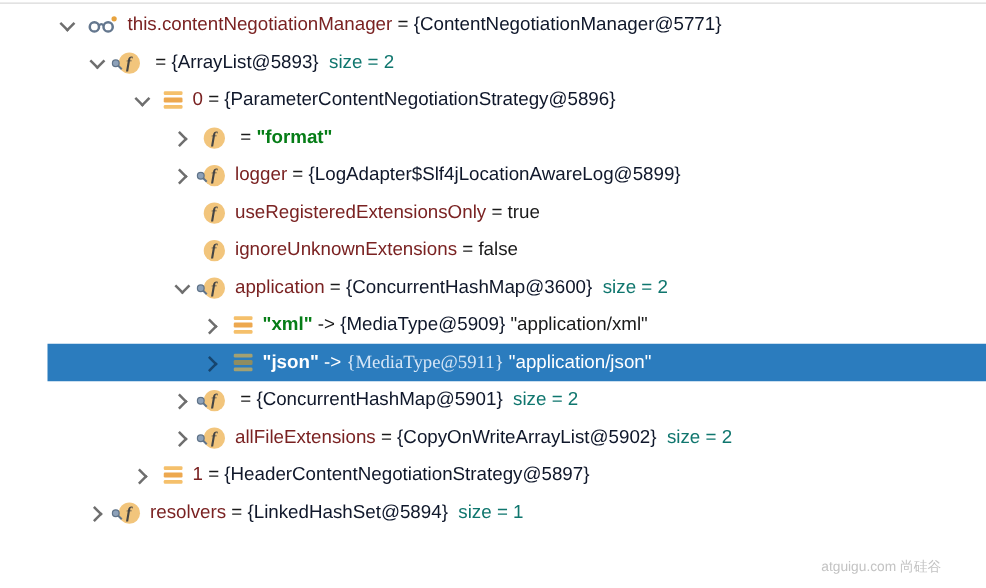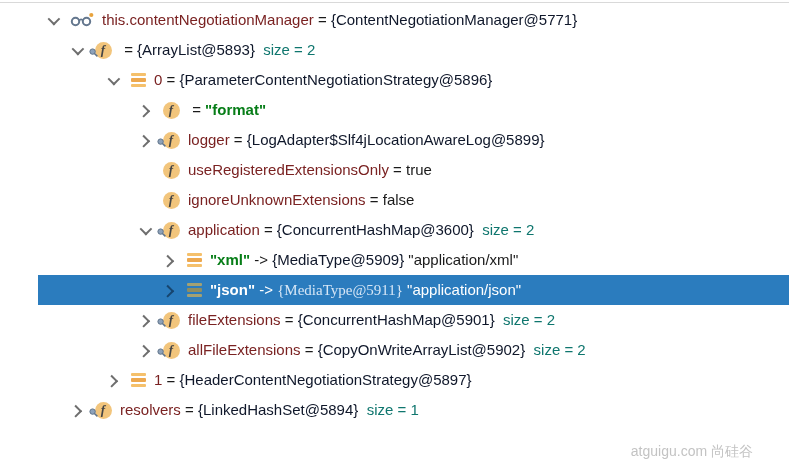--- a/index.html
+++ b/index.html
@@ -61,21 +61,21 @@
   .seg.ref   { color: #0f172a; }
   .seg.str   { color: var(--string, #067D17); font-weight: bold; }
   .seg.plain { color: #1a1a1a; }
   .seg.size  { color: #0f766e; }
   .row.selected .seg.name, .row.selected .seg.eq,
   .row.selected .seg.plain, .row.selected .seg.size,
   .row.selected .seg.str { color: #ffffff; }
   .row.selected .seg.ref { color: #D6E6F6; font-family: Liberation Serif, serif; }
   .watermark {
     position: absolute; right: 36px; bottom: 9px;
-    color: #C3C3C3; font-size: 14px;
+    color: #C3C3C3; font-size: 11px;
   }
 </style>
 </head>
 <body>
 
 <div class="screen">
   <div class="topline"></div>
   <div class="tree">
       <div class="row">
         <span class="indent" style="width: 6px;"></span>
@@ -211,21 +211,20 @@
       <div class="row">
         <span class="indent" style="width: 98px;"></span>
         <span class="chev right"></span>
         <span class="icn field">
           <span class="circle">f</span>
           <span class="pin"><svg width="10" height="10" viewBox="0 0 10 10">
               <line x1="5.2" y1="5.2" x2="8.4" y2="8.4" stroke="#5F7389" stroke-width="1.5"></line>
               <circle cx="3.6" cy="3.6" r="2.7" fill="#8DA1B9" stroke="#5F7389" stroke-width="1"></circle>
             </svg></span>
         </span>
-        <span class="seg name">fileExtensions</span>
         <span class="seg eq"> = </span>
         <span class="seg ref">{ConcurrentHashMap@5901}</span>
         <span class="seg size">  size = 2</span>
       </div>
       <div class="row">
         <span class="indent" style="width: 98px;"></span>
         <span class="chev right"></span>
         <span class="icn field">
           <span class="circle">f</span>
           <span class="pin"><svg width="10" height="10" viewBox="0 0 10 10">

